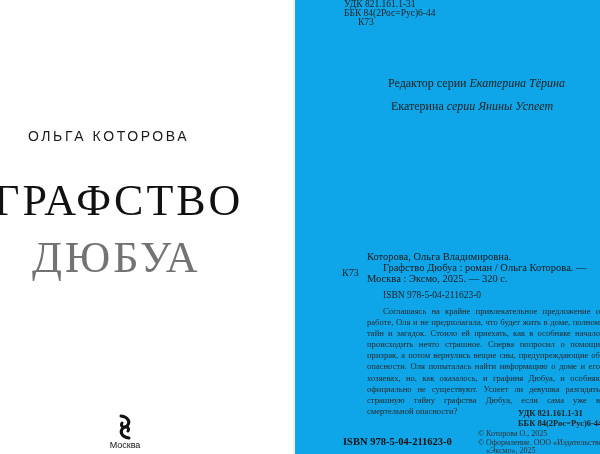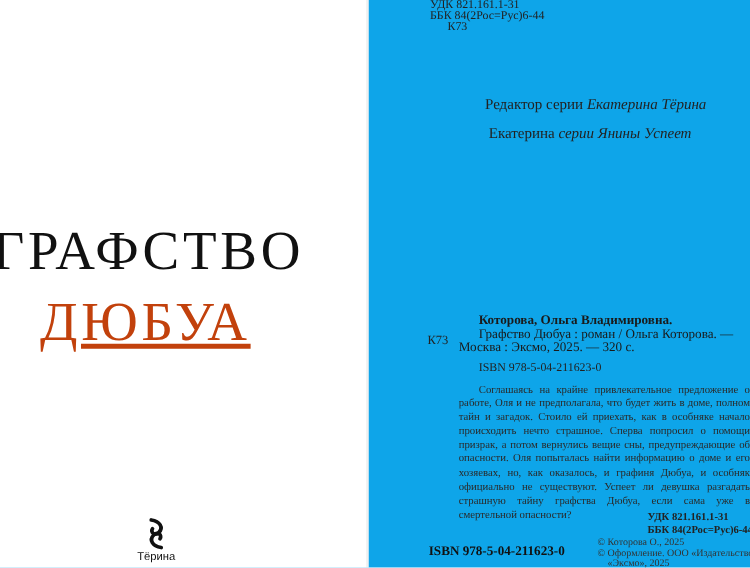--- a/index.html
+++ b/index.html
@@ -3,56 +3,57 @@
   <meta charset="utf-8">
   <style>
     html, body { margin: 0; padding: 0; background: #ffffff; }
     body { width: 600px; height: 454px; position: relative; overflow: hidden; font-family: "Liberation Serif", serif; color: #111; }
     .page-left { position: absolute; left: 0; top: 0; width: 293px; height: 454px; background: #fff; }
     .gutter { position: absolute; left: 293px; top: 0; width: 2px; height: 454px; background: #f0f0f0; }
     .page-right { position: absolute; left: 295px; top: 0; width: 305px; height: 454px; background: #0ea5e9; }
 
     .author-name { position: absolute; top: 128px; left: 0; width: 293px; padding-left: 28px; box-sizing: border-box; text-align: left; font-family: "Liberation Sans", sans-serif; font-size: 14px; letter-spacing: 2.6px; color: #1a1a1a; }
     .title-line1 { position: absolute; top: 175px; left: -6px; font-family: "Liberation Serif", serif; font-size: 44px; letter-spacing: 3px; color: #111; white-space: nowrap; }
-    .title-line2 { position: absolute; top: 232px; left: 32px; font-family: "Liberation Serif", serif; font-size: 44px; letter-spacing: 3px; color: #c2410c; white-space: nowrap; text-decoration: underline; }
+    .title-line2 { position: absolute; top: 232px; left: 32px; font-family: "Liberation Serif", serif; font-size: 44px; letter-spacing: 3px; color: #737373; white-space: nowrap; }
 
     .publisher-logo { position: absolute; left: 114px; top: 414px; width: 22px; height: 26px; }
     .publisher-city { position: absolute; left: 100px; top: 440px; width: 50px; text-align: center; font-family: "Liberation Sans", sans-serif; font-size: 9px; color: #111; }
 
     .udk-top { position: absolute; left: 49px; top: 0px; font-size: 9.5px; line-height: 9px; color: #222; }
     .udk-top .k73 { padding-left: 14px; }
 
     .credit { position: absolute; font-size: 12px; color: #222; white-space: nowrap; }
     .credit i { font-style: italic; }
     .credit-editor { left: 93px; top: 76px; }
     .credit-design { left: 96px; top: 99px; }
 
     .catalog { position: absolute; left: 72px; top: 251px; width: 232px; font-size: 10.5px; line-height: 11px; color: #1a1a1a; }
-    .catalog .heading { font-weight: bold; margin-left: 16px; }
+    .catalog .heading { font-weight: normal; }
     .catalog .entry { text-indent: 16px; }
     .k73-side { position: absolute; left: 47px; top: 267px; font-size: 10px; color: #222; }
     .isbn-inline { position: absolute; left: 88px; top: 290px; font-size: 9.5px; color: #222; }
     .annotation { position: absolute; left: 72px; top: 306px; width: 233px; font-size: 8.6px; line-height: 11.1px; color: #2a2a2a; text-indent: 16px; text-align: justify; }
 
     .udk-bottom { position: absolute; left: 223px; top: 408px; font-size: 8.5px; font-weight: bold; line-height: 10px; color: #222; white-space: nowrap; }
     .isbn-bottom { position: absolute; left: 48px; top: 436px; font-size: 10.5px; font-weight: bold; color: #111; white-space: nowrap; }
     .copyright { position: absolute; left: 183px; top: 430px; font-size: 8px; line-height: 8.5px; color: #333; white-space: nowrap; }
     .copyright .indent { padding-left: 8px; }
   </style>
 </head>
 <body>
 
 <div class="page-left">
+  <div class="author-name">ОЛЬГА КОТОРОВА</div>
   <div class="title-line1">ГРАФСТВО</div>
   <div class="title-line2">ДЮБУА</div>
   <svg class="publisher-logo" viewBox="0 0 22 26">
     <path d="M7 2 C14 3 17 8 13 12 C10 15 6 12 8 9" fill="none" stroke="#111" stroke-width="3" stroke-linecap="round"></path>
     <path d="M15 24 C8 23 5 18 9 14 C12 11 16 14 14 17" fill="none" stroke="#111" stroke-width="3" stroke-linecap="round"></path>
   </svg>
-  <div class="publisher-city">Тёрина</div>
+  <div class="publisher-city">Москва</div>
 </div>
 
 <div class="gutter"></div>
 
 <div class="page-right">
   <div class="udk-top">
     <div>УДК 821.161.1-31</div>
     <div>ББК 84(2Рос=Рус)6-44</div>
     <div class="k73">К73</div>
   </div>

